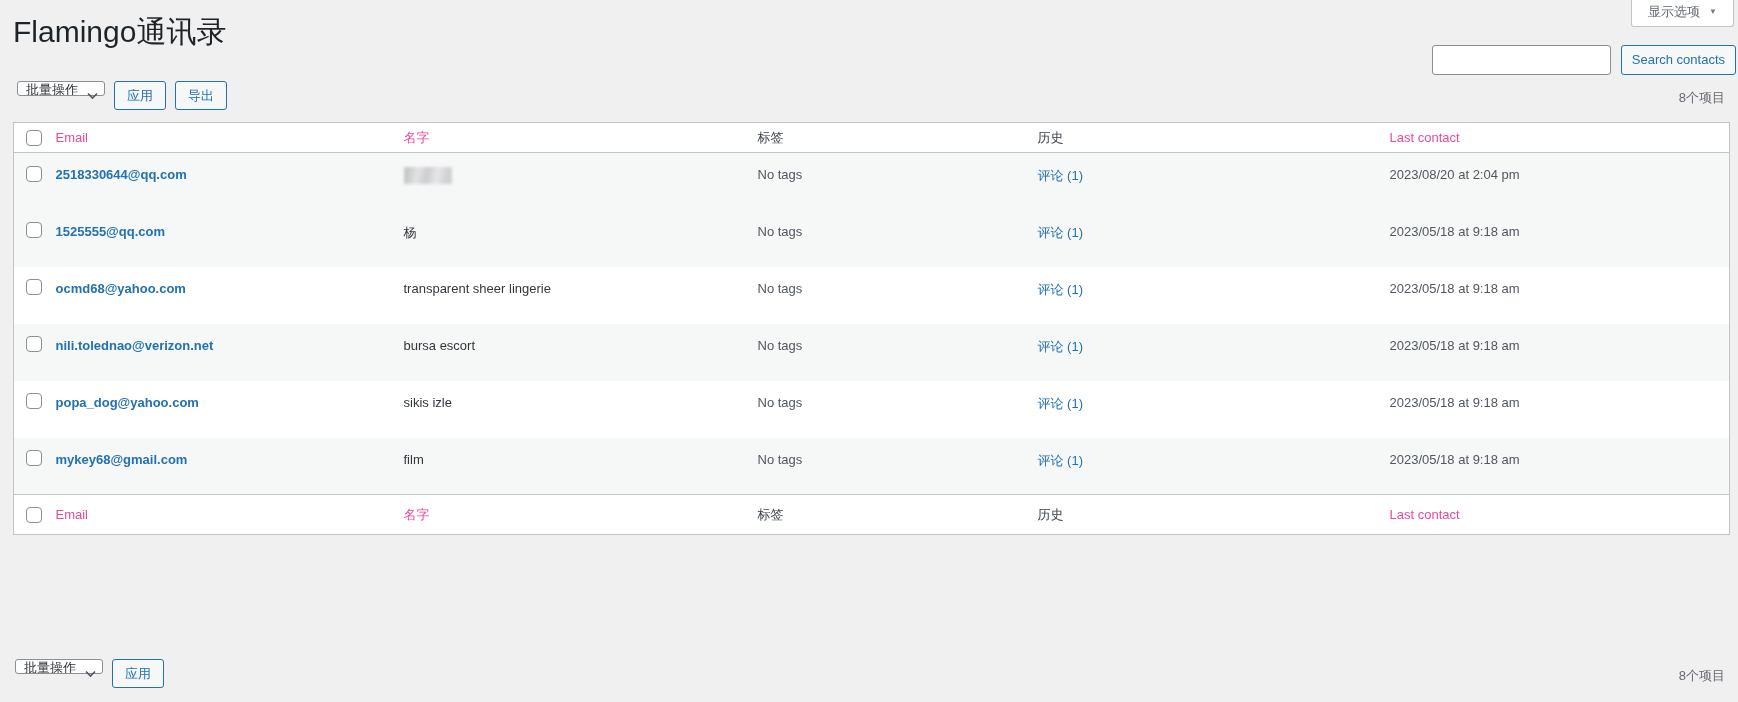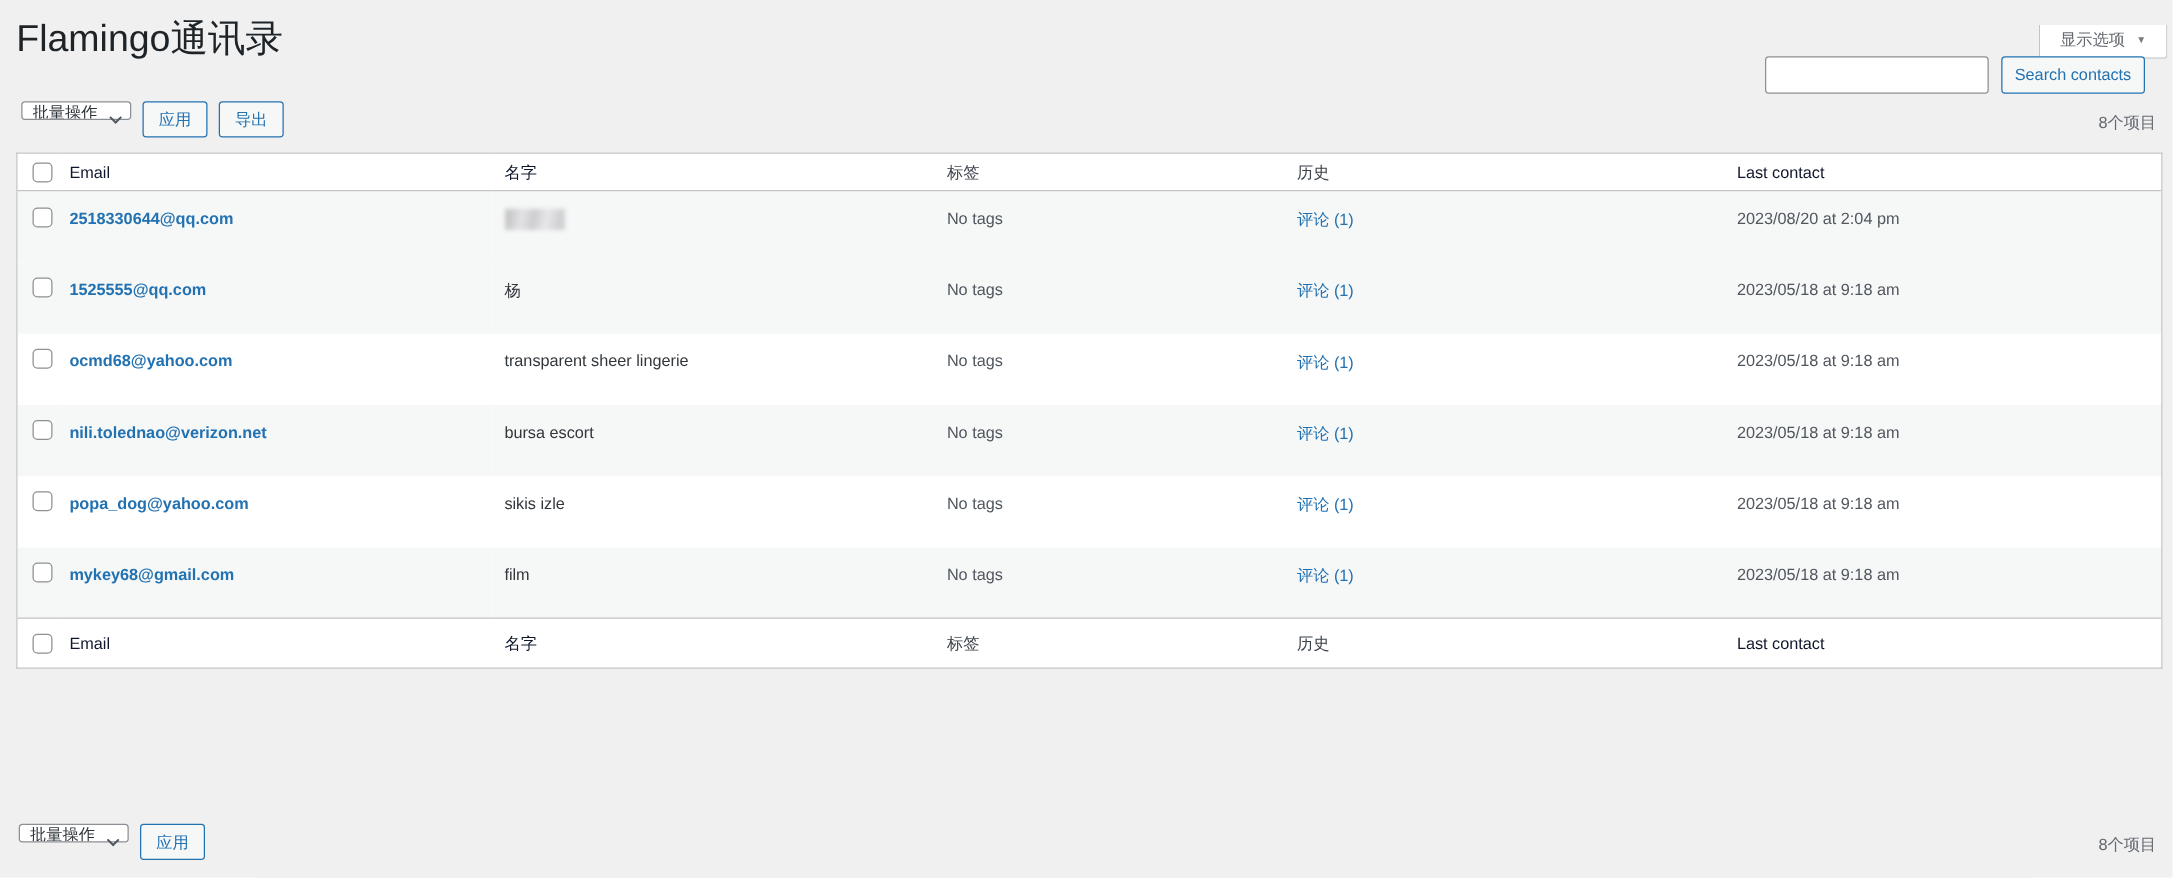--- a/index.html
+++ b/index.html
@@ -17,32 +17,31 @@
   
   .screen-options-tab {
     position: absolute; top: 0; right: 4px;
     background: #fff;
     border: 1px solid #c3c4c7; border-top: none;
     border-radius: 0 0 3px 3px;
     padding: 3px 16px 5px 16px;
     color: #646970; font-size: 13px;
     display: flex; align-items: center; gap: 9px;
     cursor: pointer;
-    margin-top: 20px;
   }
   .screen-options-tab .arrow { font-size: 8px; color: #787c82; line-height: 1; }
 
   
   h1.page-title {
     position: absolute; left: 13px; top: 12px;
     margin: 0; font-size: 30px; font-weight: 400; color: #1d2327; line-height: 1.3;
   }
 
   
-  .search-box { position: absolute; top: 45px; right: 22px; display: flex; gap: 10px; }
+  .search-box { position: absolute; top: 45px; right: 2px; display: flex; gap: 10px; }
   .search-box input[type="search"] {
     width: 179px; height: 30px;
     border: 1px solid #8c8f94; border-radius: 3px;
     background: #fff; padding: 0 8px; font-size: 13px; color: #2c3338;
   }
   .button-secondary {
     height: 30px; padding: 0 10px;
     background: #f6f7f7;
     border: 1px solid #2271b1; border-radius: 3px;
     color: #2271b1; font-size: 13px; line-height: 28px;
@@ -82,21 +81,21 @@
     font-size: 13px;
   }
   .list-table thead th, .list-table tfoot th {
     text-align: left; font-weight: 400; color: #3c434a;
     padding: 0 10px; vertical-align: middle;
   }
   .list-table thead tr { height: 30px; }
   .list-table thead th { border-bottom: 1px solid #c3c4c7; }
   .list-table tfoot tr { height: 40px; }
   .list-table tfoot th { border-top: 1px solid #c3c4c7; }
-  .list-table .col-sort-link { color: #0f172a; text-decoration: none; cursor: pointer; }
+  .list-table .col-sort-link { color: #ec4899; text-decoration: none; cursor: pointer; }
   .list-table tbody tr { height: 57px; }
   .list-table tbody tr.alt { background: #f6f7f7; }
   .list-table tbody td { vertical-align: top; padding: 14px 10px 0 10px; }
   .check-col { padding: 0 0 0 12px !important; }
   .list-table tbody td.check-col { padding-top: 12px !important; }
   input.wp-checkbox {
     appearance: none; -webkit-appearance: none;
     width: 16px; height: 16px; margin: 0;
     border: 1px solid #8c8f94; border-radius: 4px;
     background: #fff; vertical-align: middle; cursor: pointer;

